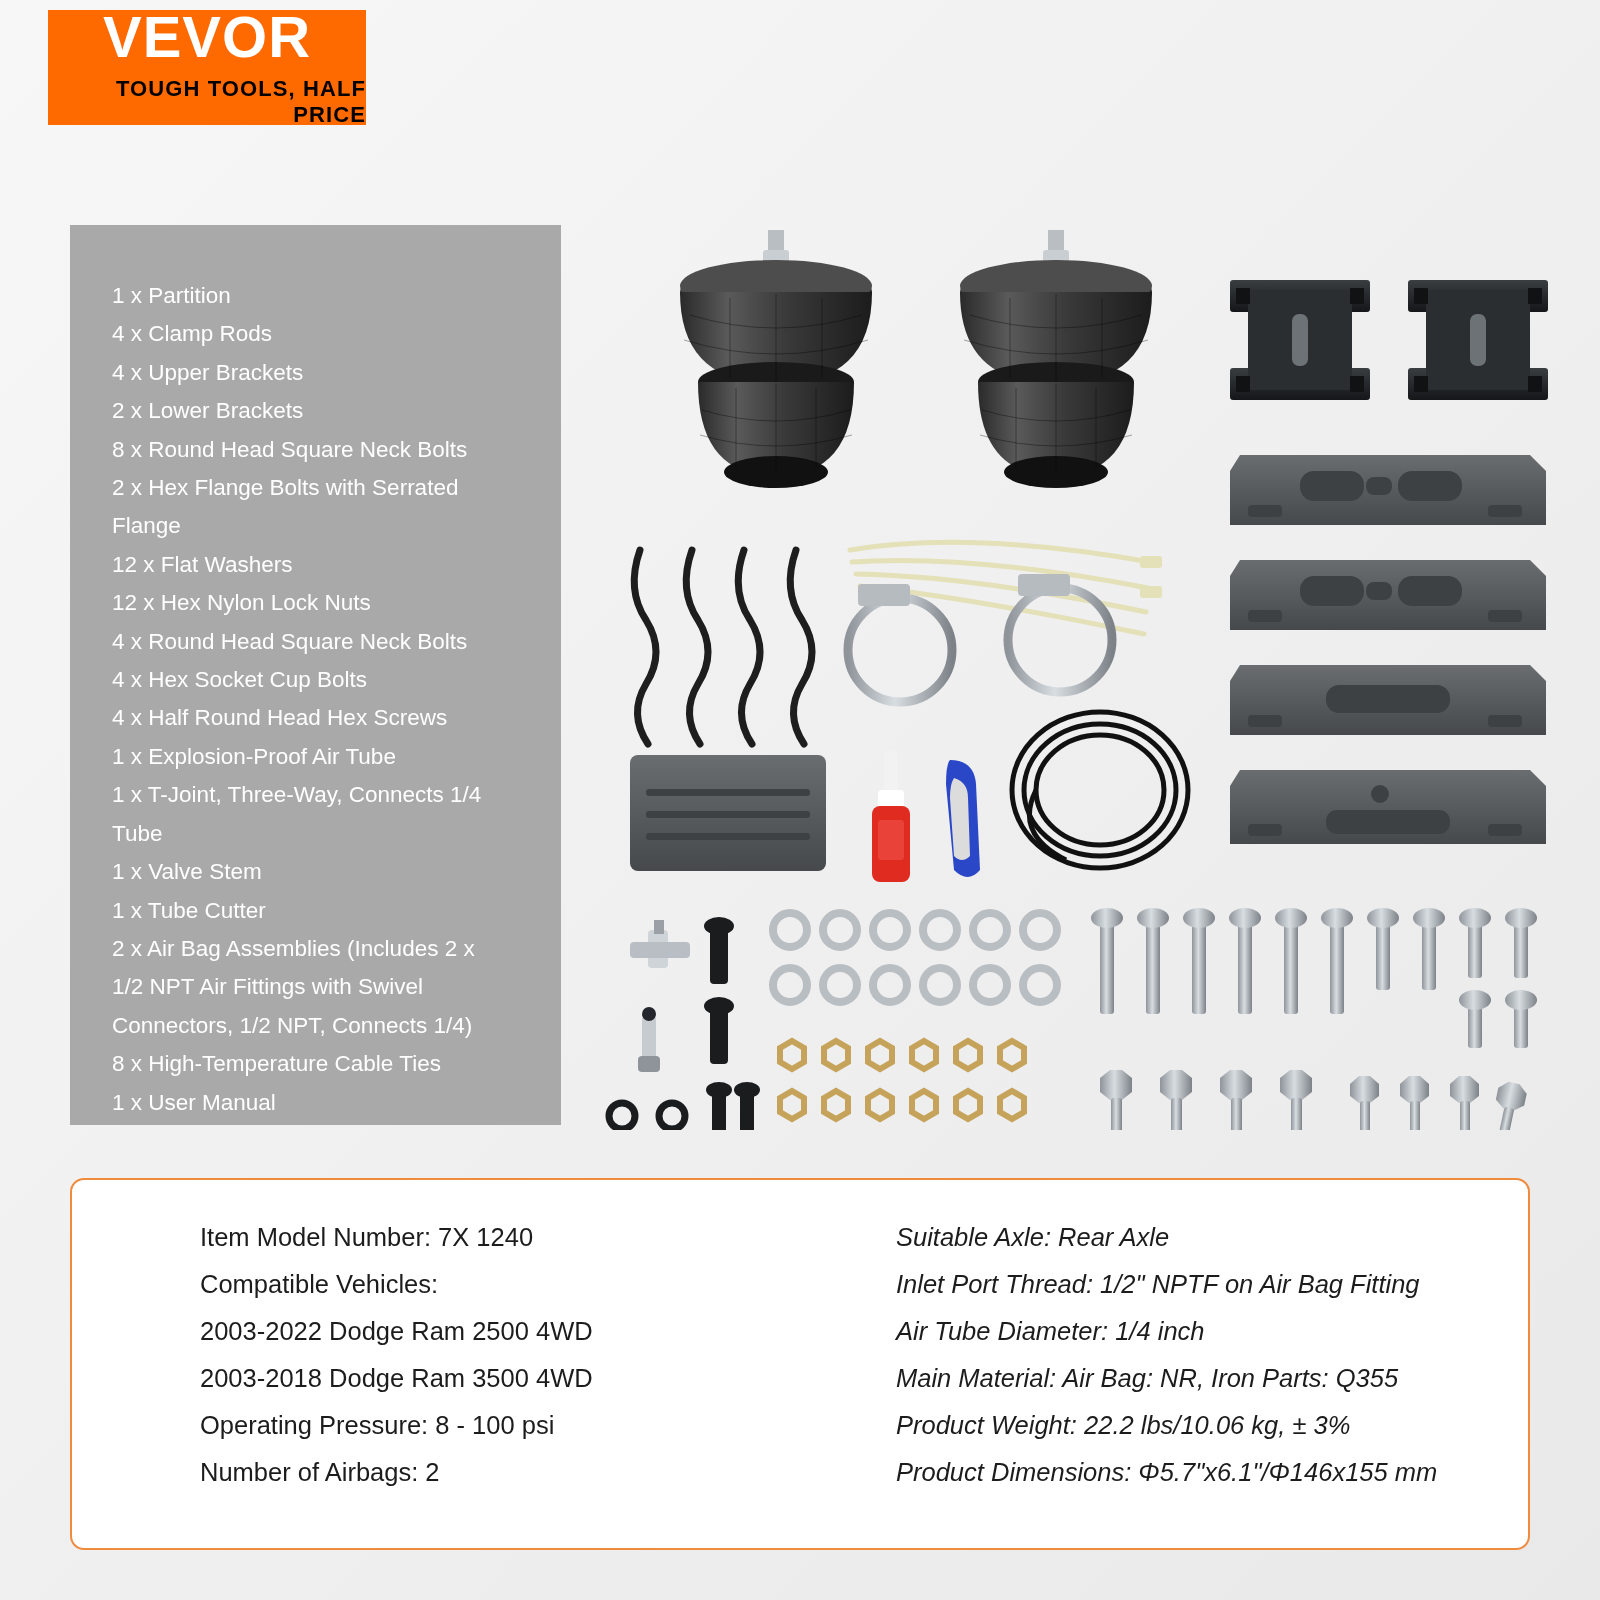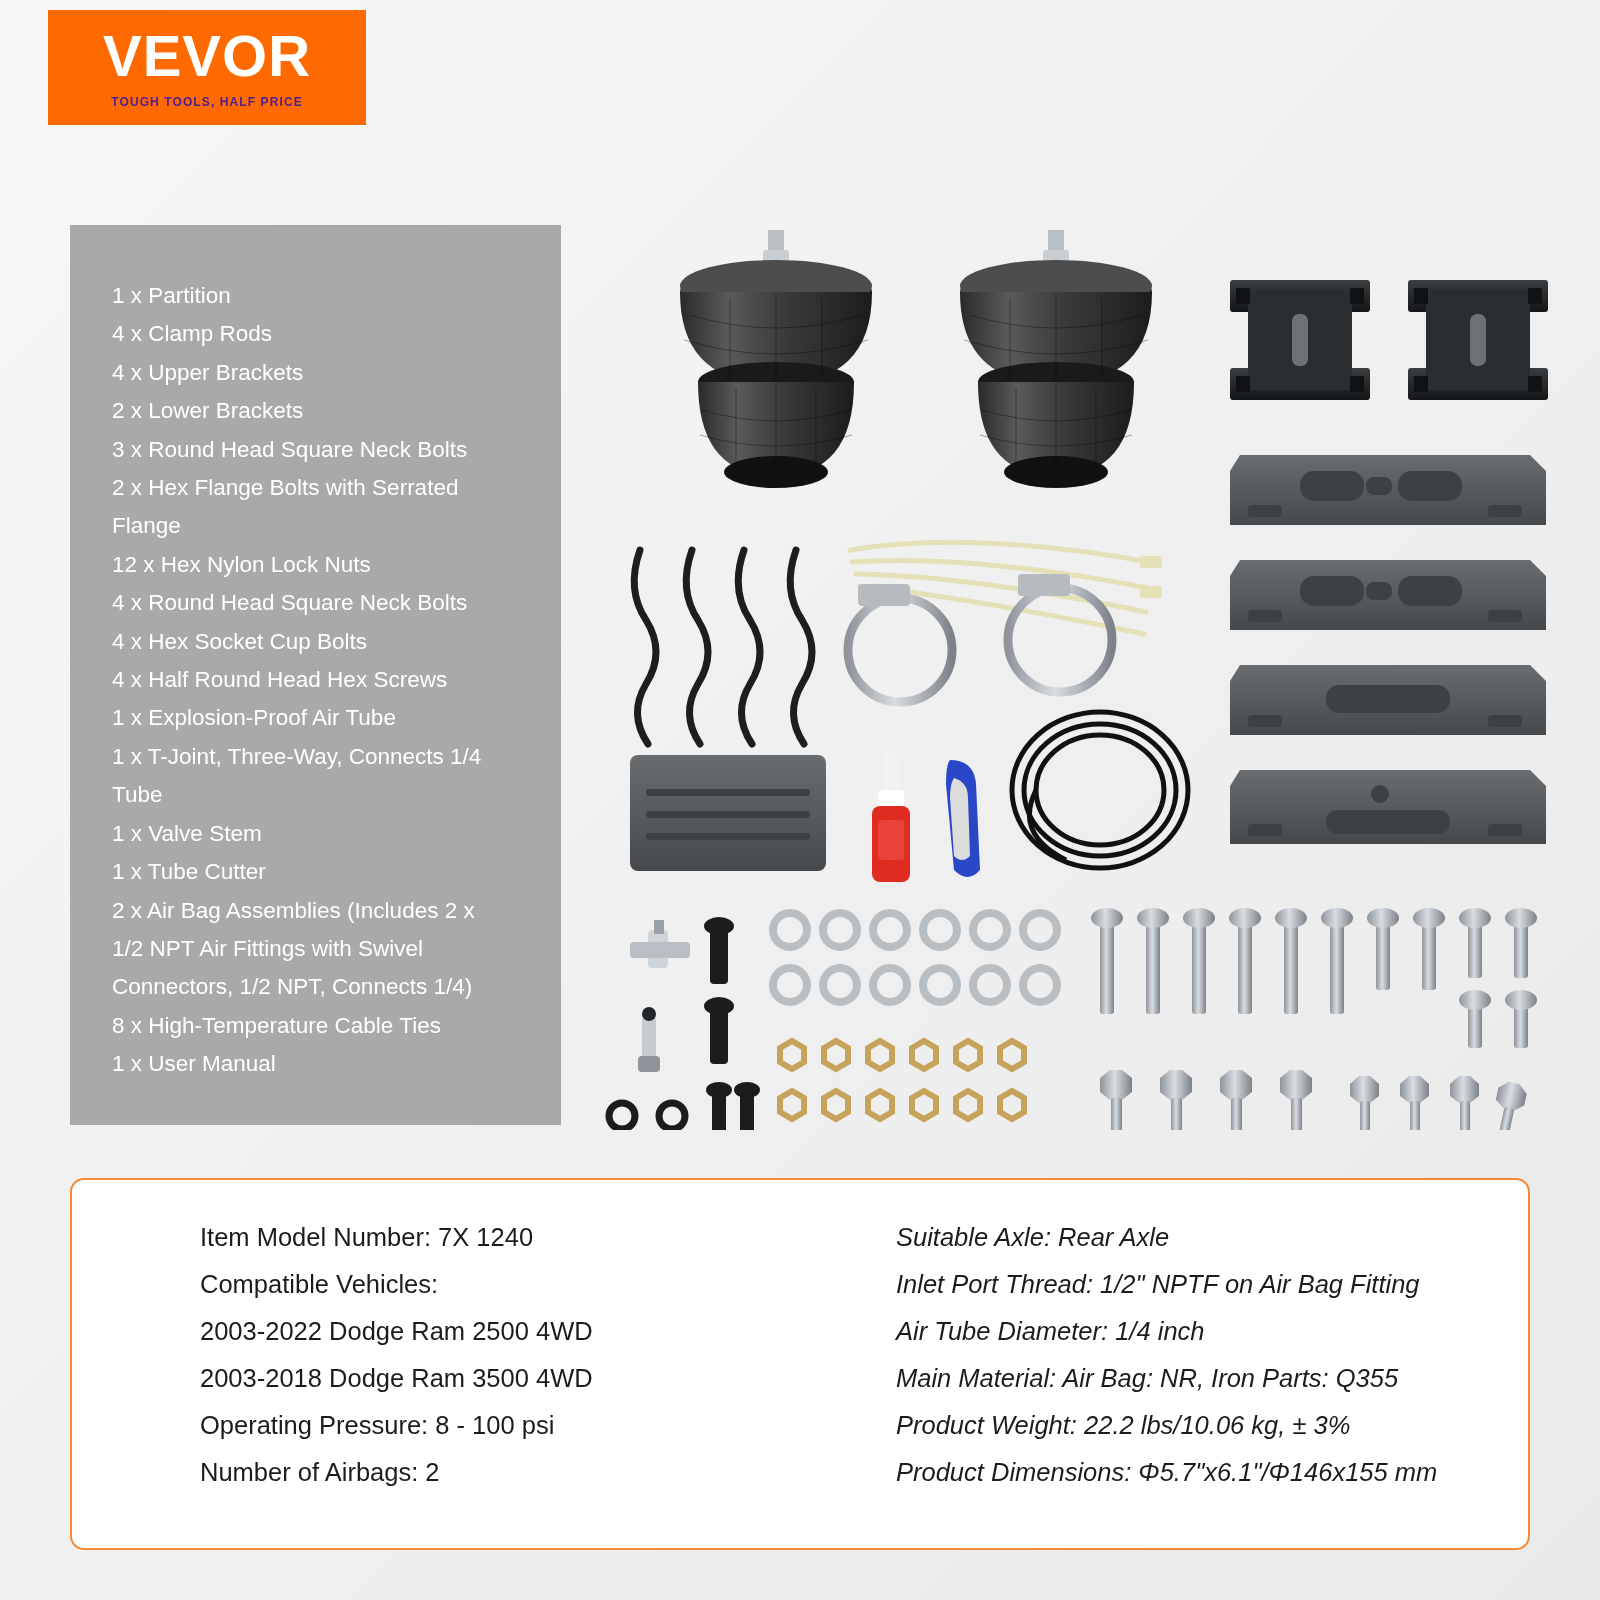--- a/index.html
+++ b/index.html
@@ -24,22 +24,22 @@
     align-items: center; justify-content: center;
   }
   .logo-word {
     color: #ffffff;
     font-size: 58px;
     font-weight: bold;
     letter-spacing: 1px;
     line-height: 1;
   }
   .logo-tag {
-    color: #4c1d95;
-    font-size: 12px;
+    color: #000000;
+    font-size: 22px;
     font-weight: bold;
     letter-spacing: 1.1px;
     margin-top: 10px;
     text-align: right;
   }
 
   
   .list-panel {
     position: absolute; left: 70px; top: 225px;
     width: 491px; height: 900px;
@@ -89,22 +89,23 @@
     <div class="logo-word">VEVOR</div>
     <div class="logo-tag">TOUGH TOOLS, HALF PRICE</div>
   </div>
 
   <div class="list-panel">
     <ul>
       <li>1 x Partition</li>
       <li>4 x Clamp Rods</li>
       <li>4 x Upper Brackets</li>
       <li>2 x Lower Brackets</li>
-      <li>3 x Round Head Square Neck Bolts</li>
+      <li>8 x Round Head Square Neck Bolts</li>
       <li>2 x Hex Flange Bolts with Serrated Flange</li>
+      <li>12 x Flat Washers</li>
       <li>12 x Hex Nylon Lock Nuts</li>
       <li>4 x Round Head Square Neck Bolts</li>
       <li>4 x Hex Socket Cup Bolts</li>
       <li>4 x Half Round Head Hex Screws</li>
       <li>1 x Explosion-Proof Air Tube</li>
       <li>1 x T-Joint, Three-Way, Connects 1/4 Tube</li>
       <li>1 x Valve Stem</li>
       <li>1 x Tube Cutter</li>
       <li>2 x Air Bag Assemblies (Includes 2 x 1/2 NPT Air Fittings with Swivel Connectors, 1/2 NPT, Connects 1/4)</li>
       <li>8 x High-Temperature Cable Ties</li>

